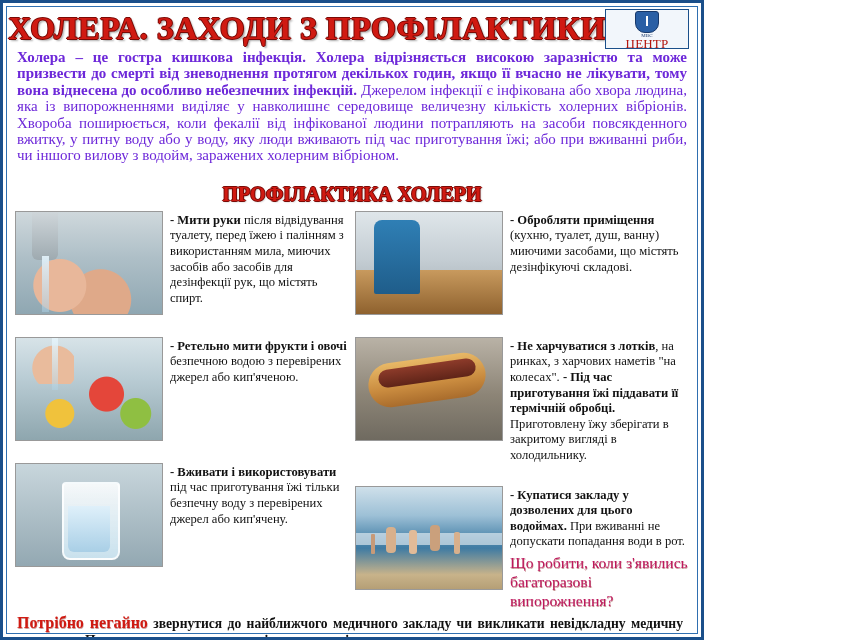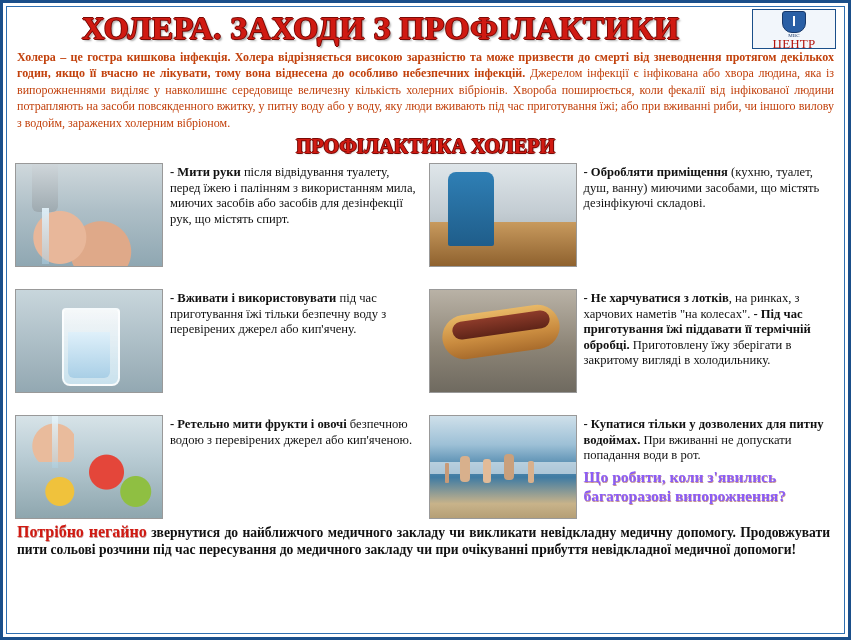--- a/index.html
+++ b/index.html
@@ -8,21 +8,21 @@
   }
   body {
     width: 852px;
     height: 640px;
     background: #ffffff;
     font-family: "Liberation Serif", serif;
     overflow: hidden;
   }
   #poster {
     position: relative;
-    width: 851px;
+    width: 704px;
     height: 640px;
     box-sizing: border-box;
     border: 3px solid #1b4f8a;
     background: #ffffff;
     overflow: hidden;
   }
   .inner {
     position: absolute;
     top: 3px; left: 3px; right: 3px; bottom: 3px;
     border: 1px solid #2f6fb0;
@@ -93,25 +93,25 @@
   .logo .logo-text {
     font-size: 13px;
     font-weight: normal;
     color: #b3140d;
     line-height: 9px;
     letter-spacing: 0.2px;
   }
 
   
   .intro {
-    margin: 0 10px 3px 10px;
-    font-size: 12px;
+    margin: 0 10px 18px 10px;
+    font-size: 15px;
     line-height: 16.4px;
     text-align: justify;
-    color: #c2410c;
+    color: #6d28d9;
   }
   .intro b {
     font-weight: bold;
   }
 
   
   .section-title {
     text-align: center;
     font-weight: bold;
     font-size: 20px;
@@ -275,22 +275,22 @@
     border-radius: 4px;
     box-shadow:
       22px 2px 0 -1px #e2bb98,
       44px -2px 0 0 #caa07c,
       66px 3px 0 -2px #d8b08c,
       -18px 4px 0 -3px #c79a78;
   }
 
   
   .red-question {
-    color: #8b5cf6;
-    font-weight: bold;
+    color: #be185d;
+    font-weight: normal;
     font-size: 15.5px;
     line-height: 19px;
     text-shadow: 0.5px 0.5px 0 rgba(122,10,6,0.45);
     margin-top: 3px;
   }
 
   
   .footer {
     margin: 4px 14px 0 10px;
     font-size: 13.6px;
@@ -334,30 +334,30 @@
       <div class="col">
 
         <div class="cell">
           <div class="photo ph-hands"></div>
           <div class="tip">
             <b>- Мити руки</b><span> після відвідування туалету,  перед їжею і палінням з використанням мила, миючих засобів або засобів для дезінфекції рук, що містять спирт.</span>
           </div>
         </div>
 
         <div class="cell">
+          <div class="photo ph-veg"></div>
+          <div class="tip">
+            <b>- Ретельно мити фрукти і овочі</b><span> безпечною водою з перевірених джерел або кип'яченою.</span>
+          </div>
+        </div>
+
+        <div class="cell">
           <div class="photo ph-water"></div>
           <div class="tip">
             <b>- Вживати і використовувати</b><span> під час приготування їжі тільки безпечну воду з перевірених джерел або кип'ячену.</span>
-          </div>
-        </div>
-
-        <div class="cell">
-          <div class="photo ph-veg"></div>
-          <div class="tip">
-            <b>- Ретельно мити фрукти і овочі</b><span> безпечною водою з перевірених джерел або кип'яченою.</span>
           </div>
         </div>
 
       </div>
 
       <div class="col">
 
         <div class="cell">
           <div class="photo ph-clean"></div>
           <div class="tip">
@@ -369,21 +369,21 @@
           <div class="photo ph-food"></div>
           <div class="tip">
             <b>- Не харчуватися з лотків</b><span>, на ринках, з харчових наметів "на колесах".</span>
             <b>- Під час приготування їжі піддавати її термічній обробці.</b><span> Приготовлену їжу зберігати в закритому вигляді в холодильнику.</span>
           </div>
         </div>
 
         <div class="cell">
           <div class="photo ph-sea"></div>
           <div class="tip">
-            <b>- Купатися тільки у дозволених для питну водоймах.</b><span> При вживанні не допускати попадання води в рот.</span>
+            <b>- Купатися закладу у дозволених для цього водоймах.</b><span> При вживанні не допускати попадання води в рот.</span>
             <div class="red-question">Що робити, коли з'явились багаторазові випорожнення?</div>
           </div>
         </div>
 
       </div>
     </div>
 
     <div class="footer">
       <span class="lead">Потрібно негайно</span><b> звернутися до найближчого медичного закладу чи викликати невідкладну медичну допомогу.  Продовжувати пити сольові розчини під час пересування до медичного закладу чи при очікуванні прибуття невідкладної медичної допомоги!</b>
     </div>

